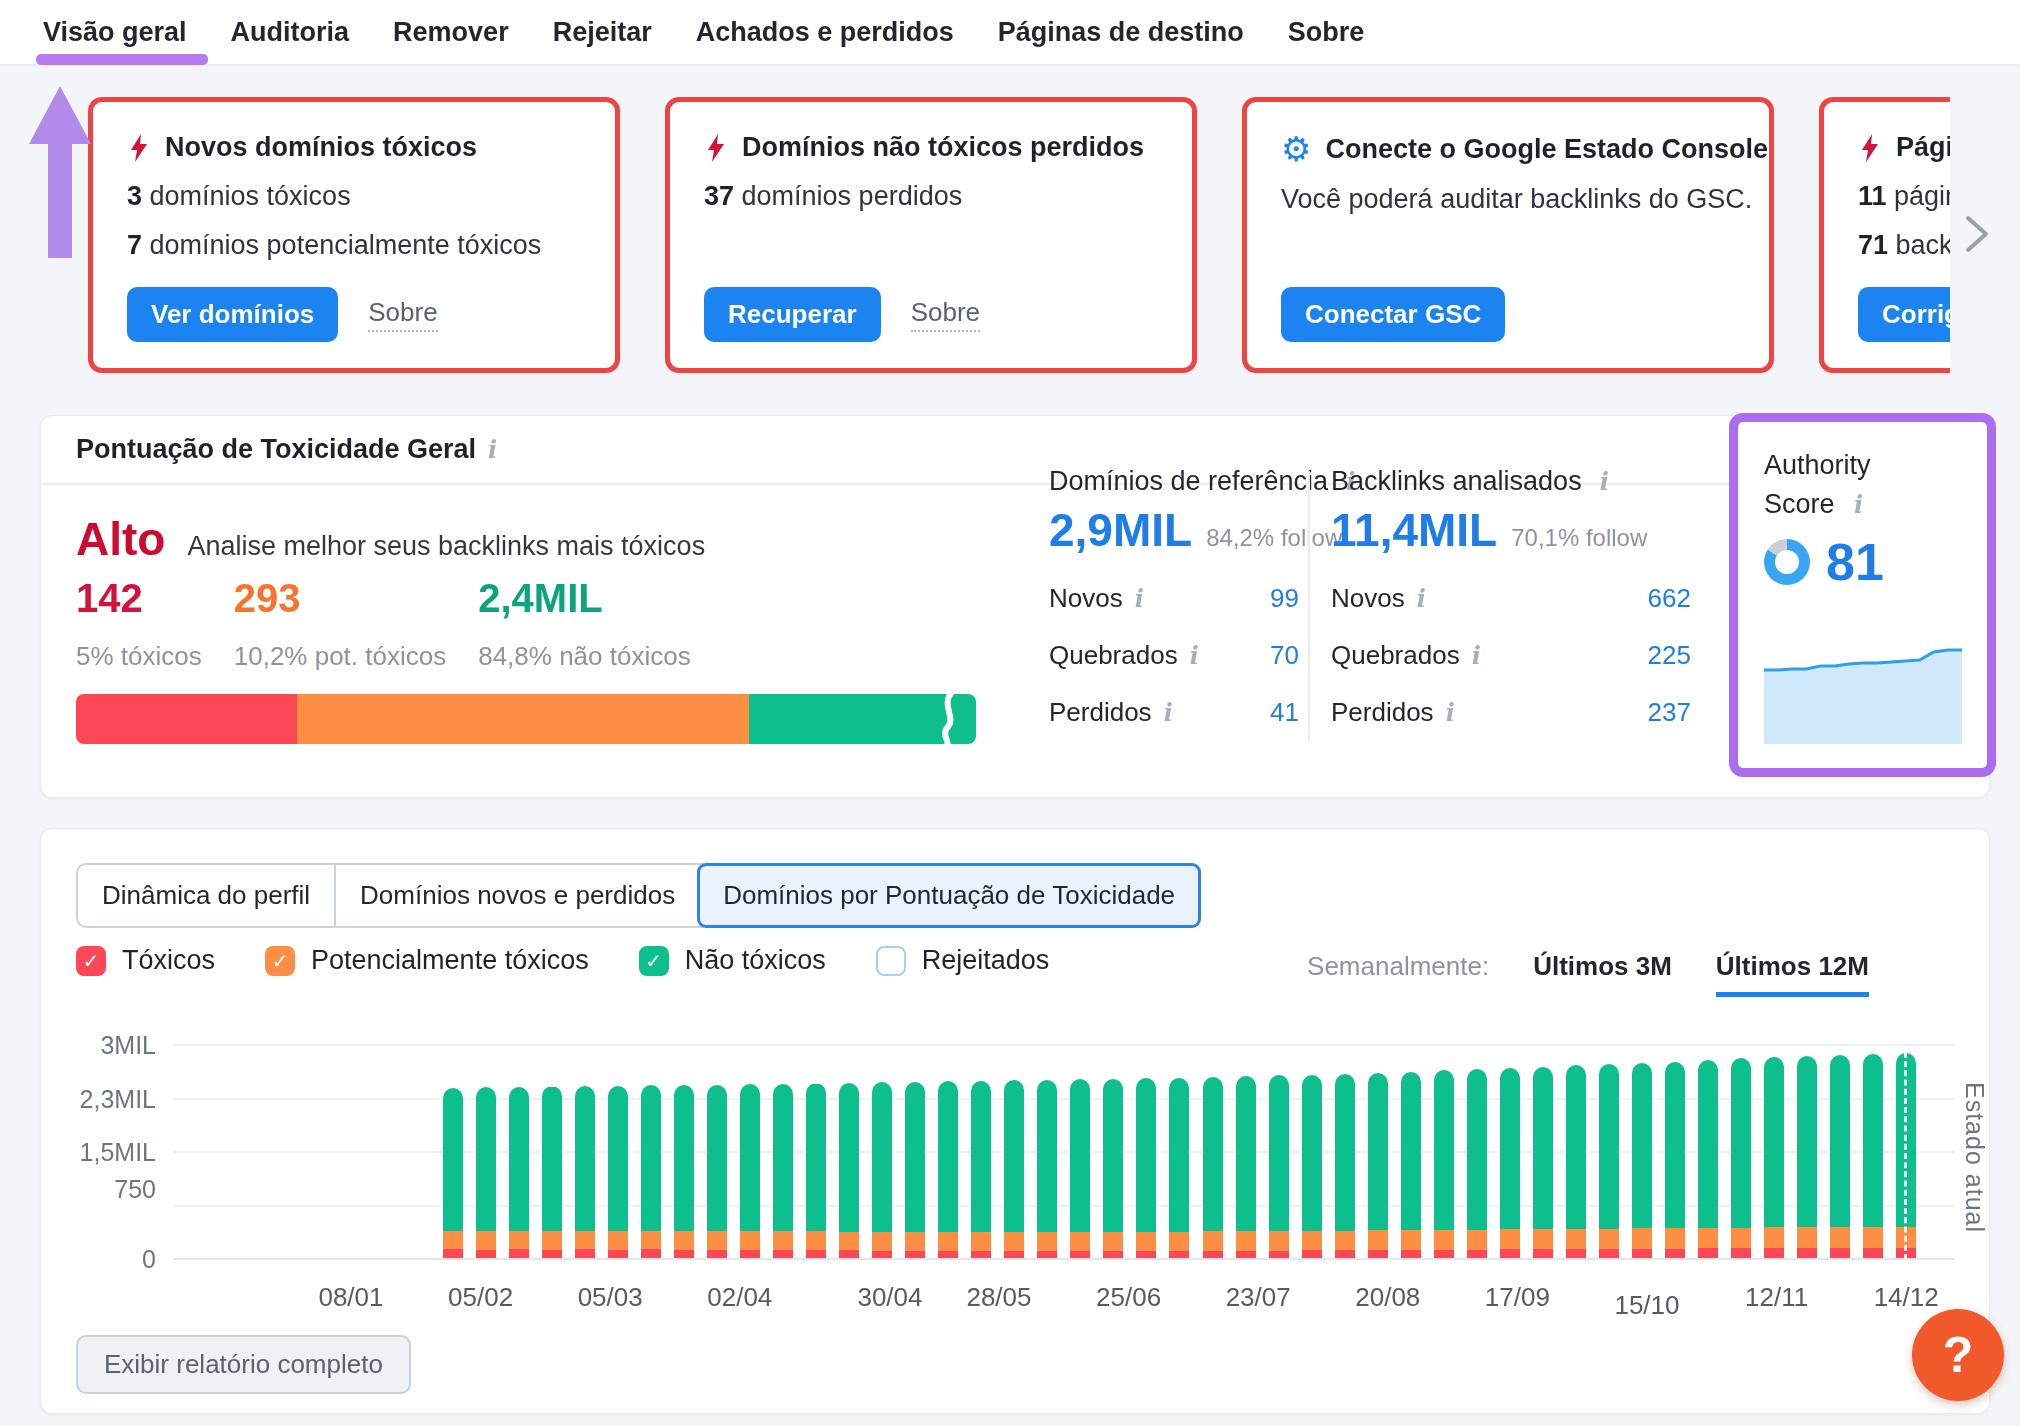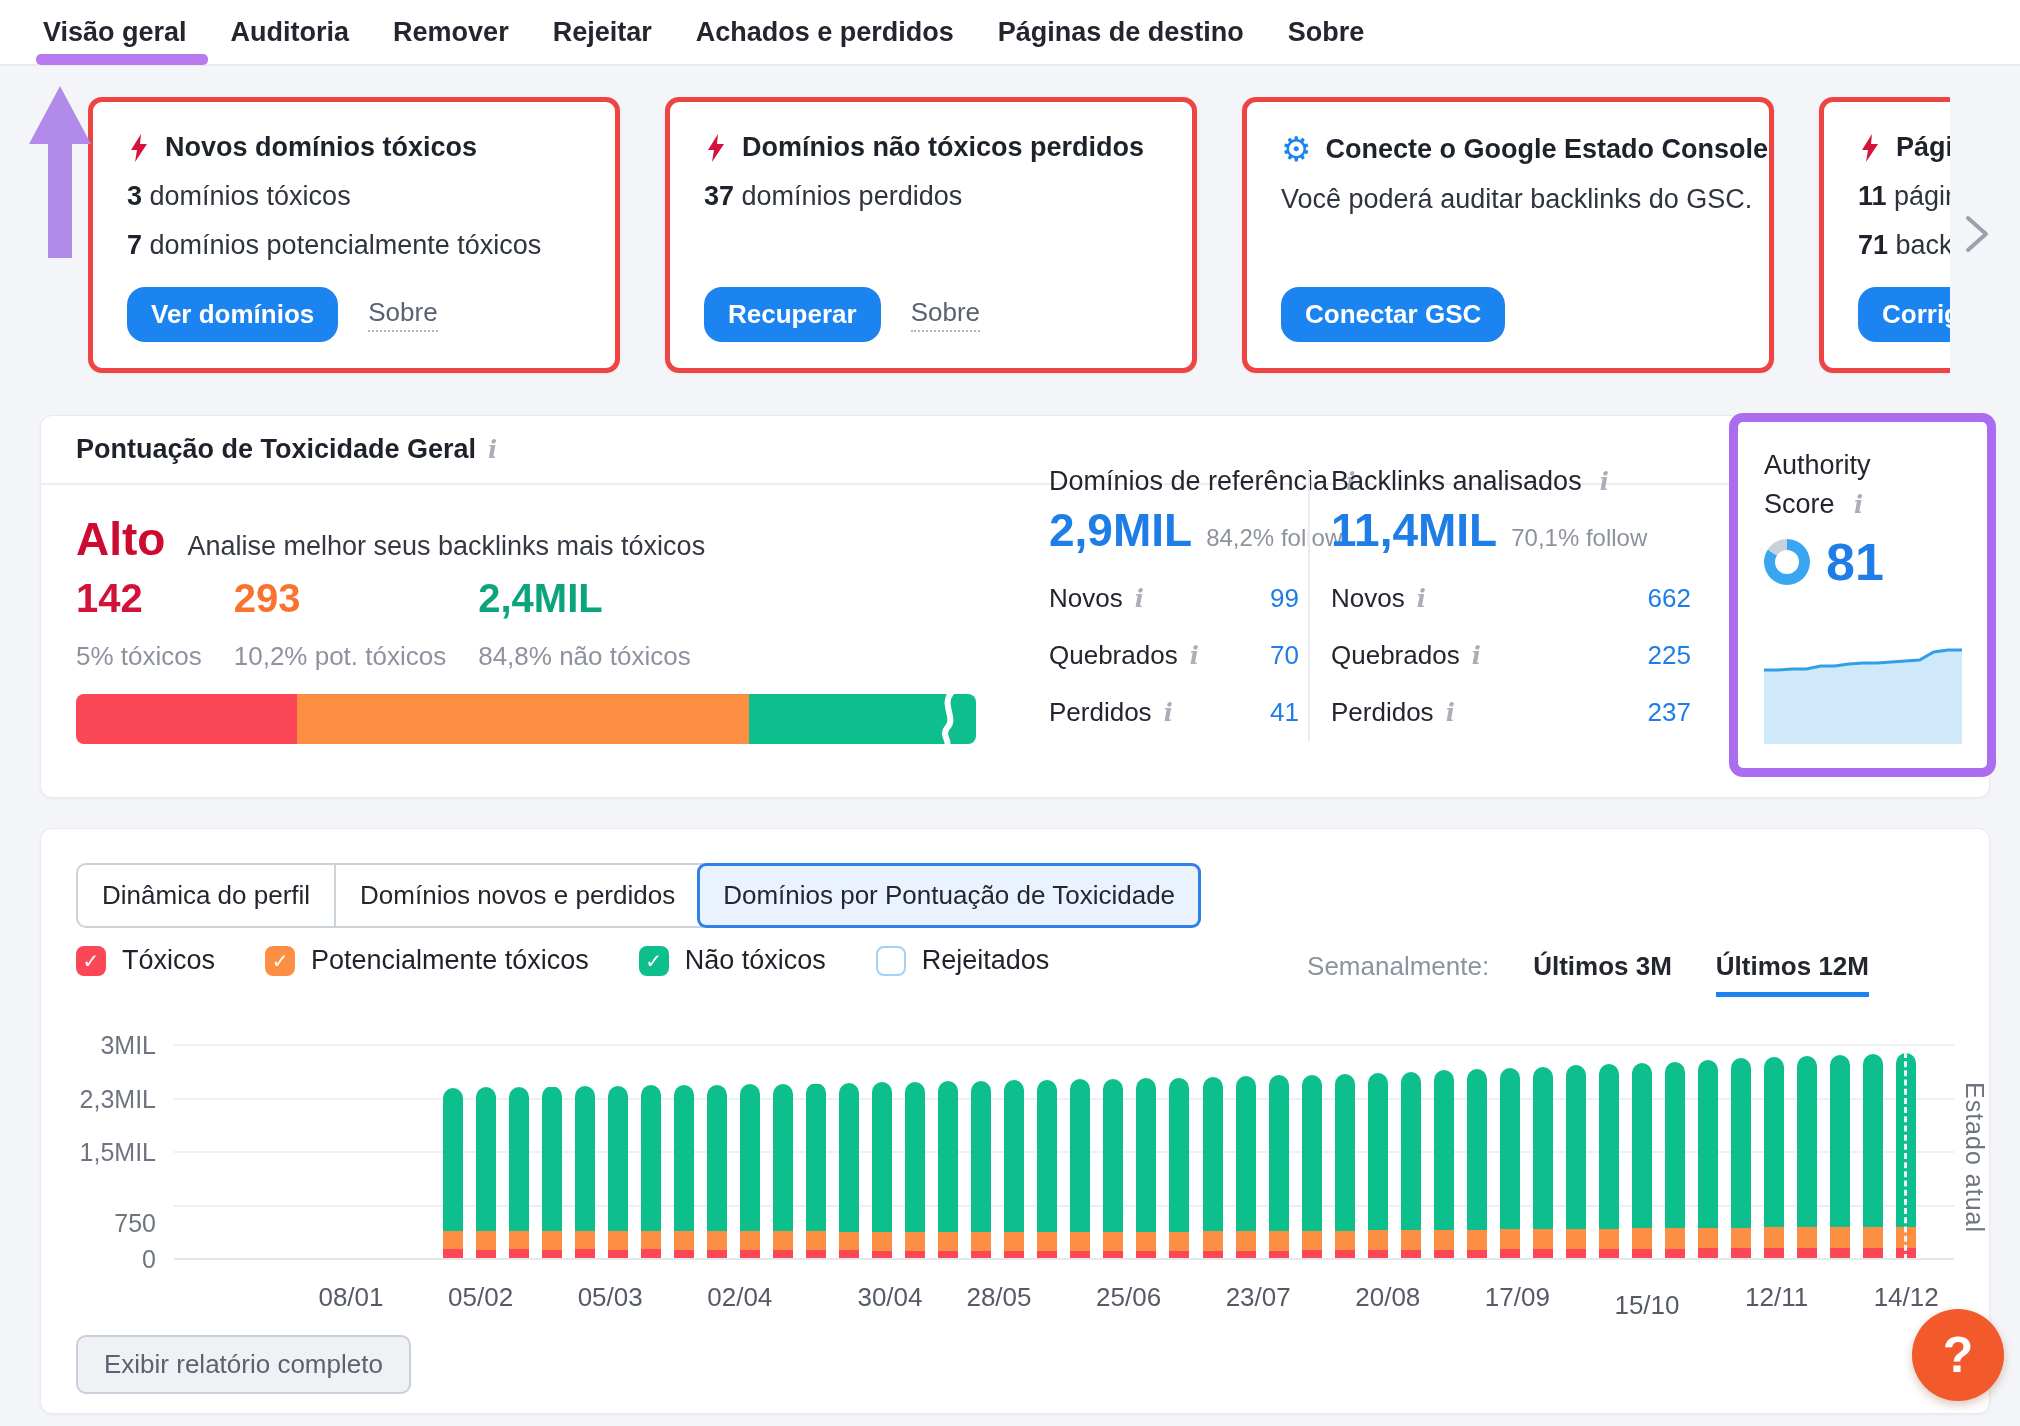--- a/index.html
+++ b/index.html
@@ -20,21 +20,21 @@
   #left-scroll-chevron{position:absolute;left:50px;top:200px;font-size:52px;color:#d9dce2;z-index:1;}
 
   
   #cards{position:absolute;left:88px;top:97px;width:1862px;height:278px;overflow:hidden;display:flex;gap:45px;z-index:2;}
   .card{width:532px;min-width:532px;height:276px;background:#fff;border:5px solid #ef4444;border-radius:14px;
     box-shadow:0 1px 3px rgba(25,30,50,.06);position:relative;padding:30px 34px;box-sizing:border-box;}
   .card-title-row{display:flex;align-items:center;gap:14px;font-size:27px;font-weight:700;white-space:nowrap;}
   .card-line{font-size:27px;color:#2e333c;margin-top:18px;white-space:nowrap;}
   .card-line b{font-weight:700;color:#1e222a;}
   .card-footer{position:absolute;left:34px;bottom:26px;display:flex;align-items:center;gap:30px;}
-  .btn-primary{background:#1b84f0;color:#fff;font-size:26px;font-weight:700;border:none;border-radius:18px;
+  .btn-primary{background:#1b84f0;color:#fff;font-size:26px;font-weight:700;border:none;border-radius:10px;
     padding:12px 24px;font-family:inherit;cursor:pointer;white-space:nowrap;}
   .link-dotted{font-size:26px;color:#596270;border-bottom:2px dotted #b0b7c3;padding-bottom:2px;cursor:pointer;}
   .bolt{flex:none;}
   .gear{font-size:34px;color:#1b84f0;line-height:1;}
   #chevron-right-btn{position:absolute;left:1950px;top:206px;width:50px;height:58px;background:transparent;border:none;cursor:pointer;z-index:3;}
 
   
   .panel{position:absolute;background:#fff;border:1px solid #e8eaef;border-radius:12px;box-shadow:0 1px 3px rgba(25,30,50,.05);}
   #panel-tox{left:40px;top:415px;width:1948px;height:381px;}
   .panel-header{height:69px;border-bottom:2px solid #eceef2;display:flex;align-items:center;padding-left:35px;gap:12px;
@@ -340,21 +340,21 @@
     <span class="range-opt">Últimos 3M</span>
     <span class="range-opt active">Últimos 12M</span>
   </div>
 
   <div id="plot">
     <div id="current-line" style="left: 1730.4px;"></div>
     <span id="estado">Estado atual</span>
   <div class="gridline zero" style="top: 214px;"></div>
       <div class="ylab" style="top: 200px;">0</div>
       <div class="gridline" style="top: 160.5px;"></div>
-      <div class="ylab" style="top: 164px;">750</div>
+      <div class="ylab" style="top: 130px;">750</div>
       <div class="gridline" style="top: 107px;"></div>
       <div class="ylab" style="top: 93px;">1,5MIL</div>
       <div class="gridline" style="top: 53.5px;"></div>
       <div class="ylab" style="top: 39.5px;">2,3MIL</div>
       <div class="gridline" style="top: 0px;"></div>
       <div class="ylab" style="top: -14px;">3MIL</div>
       <div class="xlab" style="left: 112px;">08/01</div>
       <div class="xlab" style="left: 241.6px;">05/02</div>
       <div class="xlab" style="left: 371.2px;">05/03</div>
       <div class="xlab" style="left: 500.8px;">02/04</div>

